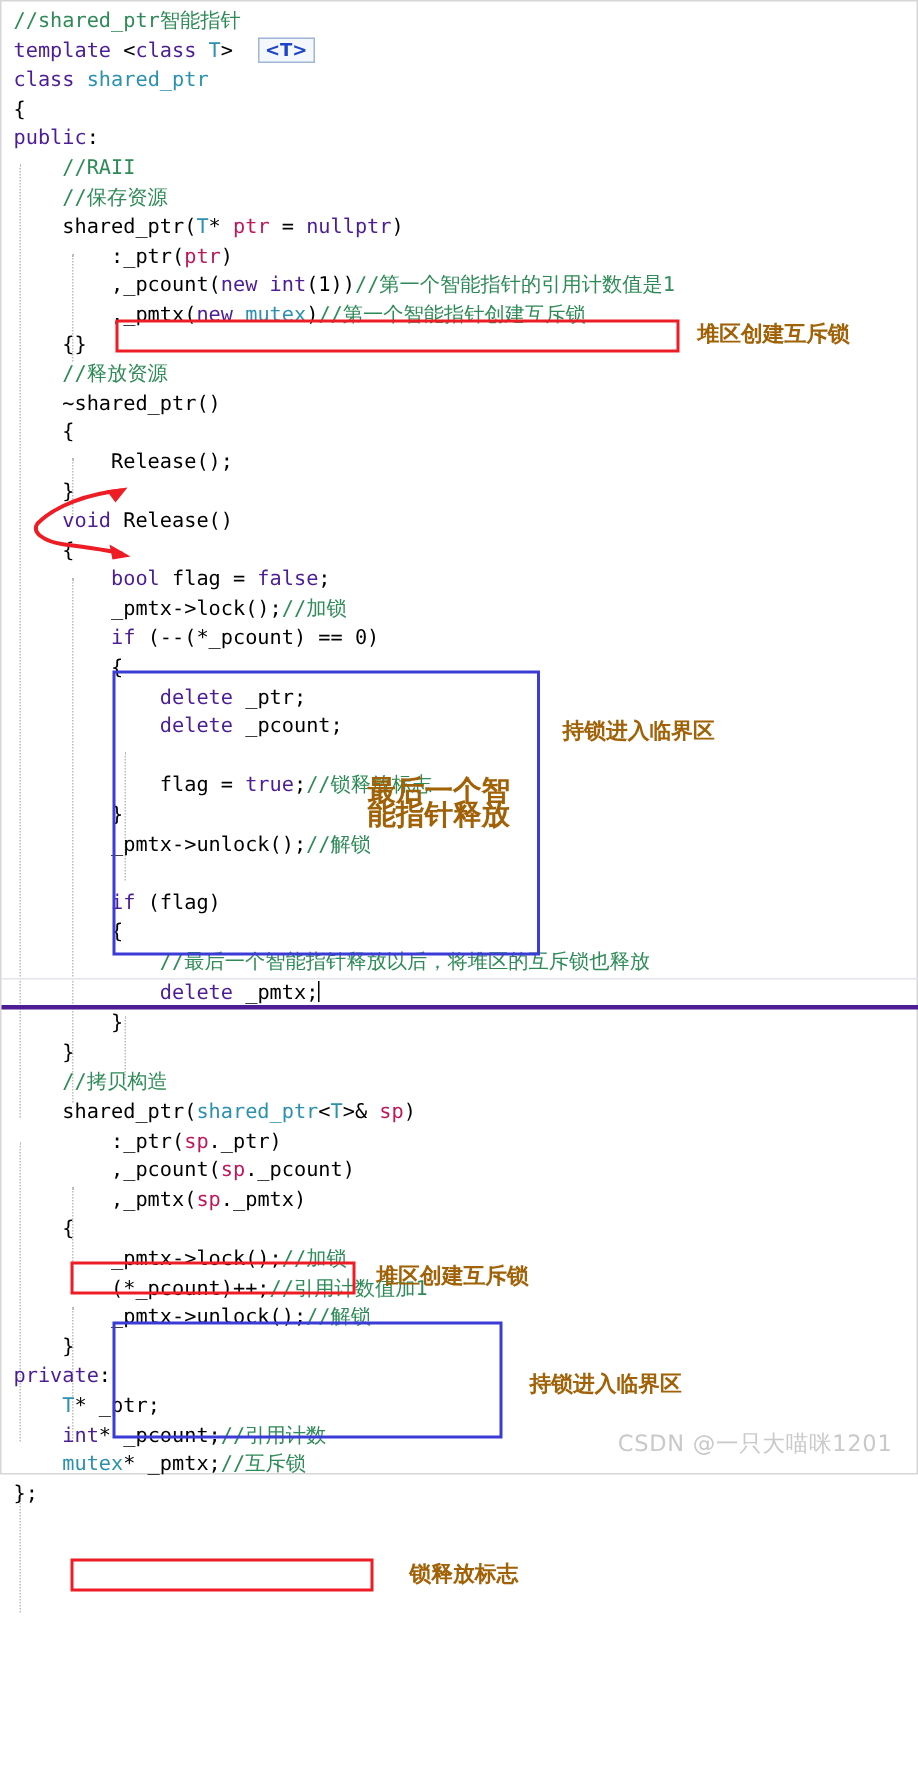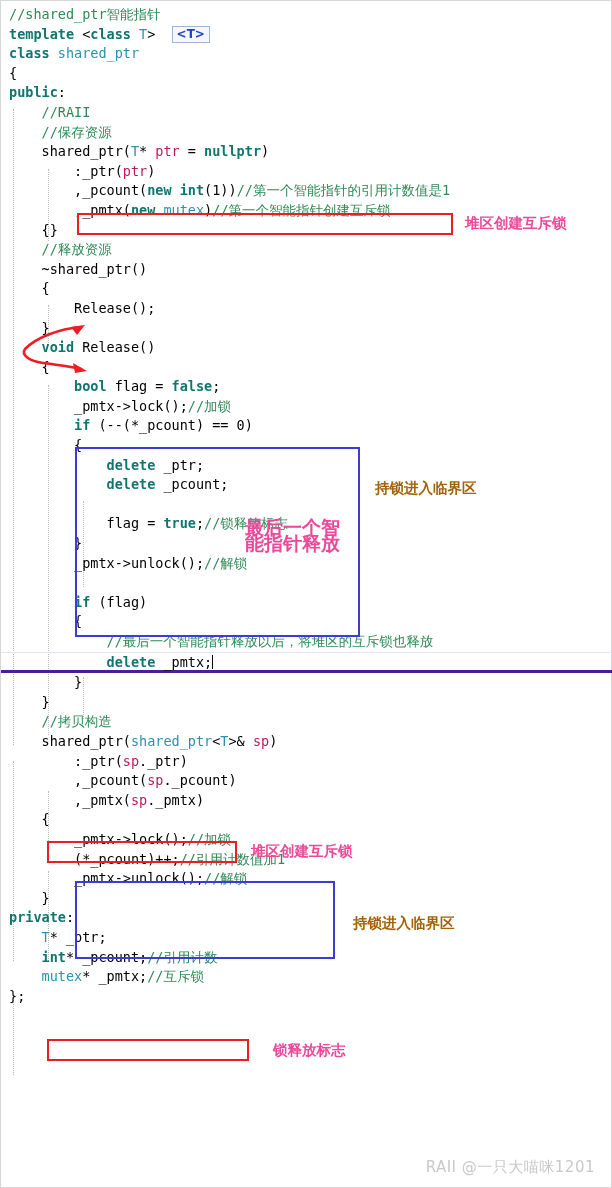--- a/index.html
+++ b/index.html
@@ -4,21 +4,21 @@
 <style>
   html,body{margin:0;padding:0;}
   body{
     width:612px;height:1188px;
     background:#ffffff;
     font-family:"DejaVu Sans Mono","Liberation Mono",monospace;
     overflow:hidden;
     position:relative;
   }
   #editor{
-    position:absolute;left:0;top:0;width:612px;height:1188px;
+    position:absolute;left:0;top:0;width:612px;height:983px;
     border:1px solid #d6d6d6;
     box-sizing:border-box;
     background:#ffffff;
   }
   .code{
     position:absolute;left:0;top:4px;width:612px;
     font-size:13.5px;
     line-height:19.6px;
     white-space:pre;
   }
@@ -27,21 +27,21 @@
     white-space:pre;
     padding-left:8px;
     position:relative;
   }
   .ln.cur{
     border-top:1px solid #e4e4ec;
     border-bottom:3px solid #4c1d95;
     height:17.6px;
   }
   
-  .kw{color:#0f766e;font-weight:bold;}          
+  .kw{color:#4c1d95;}          
   .typ{color:#2b91af;}         
   .cmt{color:#2e8b57;}         
   .pl{color:#000000;}
   .par{color:#be185d;}
   .cursor{
     display:inline-block;width:1px;height:14px;background:#000;
     vertical-align:-2px;
   }
   
   .guide{
@@ -71,21 +71,21 @@
   .box-red{border:2px solid #ee1c24;}
   .box-blue{border:2px solid #3b3bd6;}
   .anno-text{
     position:absolute;
     font-family:"DejaVu Sans","Liberation Sans",sans-serif;
     font-weight:bold;
     font-size:14.5px;
     line-height:17px;
     white-space:pre-line;
   }
-  .t-red{color:#ec4899;}
+  .t-red{color:#a16207;}
   .t-blue{color:#a16207;text-align:center;}
   .t-small{font-size:19px;line-height:16px;}
   svg.arrow{position:absolute;pointer-events:none;}
   .watermark{
     position:absolute;
     right:16px;bottom:10px;
     color:#c9c9c9;
     font-family:"DejaVu Sans","Liberation Sans",sans-serif;
     font-size:15px;
     letter-spacing:.5px;
@@ -125,14 +125,14 @@
 
   <div class="anno-box box-red" style="left:46px;top:840px;width:190px;height:22px;"></div>
   <div class="anno-text t-red" style="left:250px;top:842px;">堆区创建互斥锁</div>
 
   <div class="anno-box box-blue" style="left:74px;top:880px;width:260px;height:78px;"></div>
   <div class="anno-text t-blue" style="left:352px;top:914px;">持锁进入临界区</div>
 
   <div class="anno-box box-red" style="left:46px;top:1038px;width:202px;height:22px;"></div>
   <div class="anno-text t-red" style="left:272px;top:1041px;">锁释放标志</div>
 
-  <div class="watermark">RAII @一只大喵咪1201</div>
+  <div class="watermark">CSDN @一只大喵咪1201</div>
 </div>
 
 </body></html>

